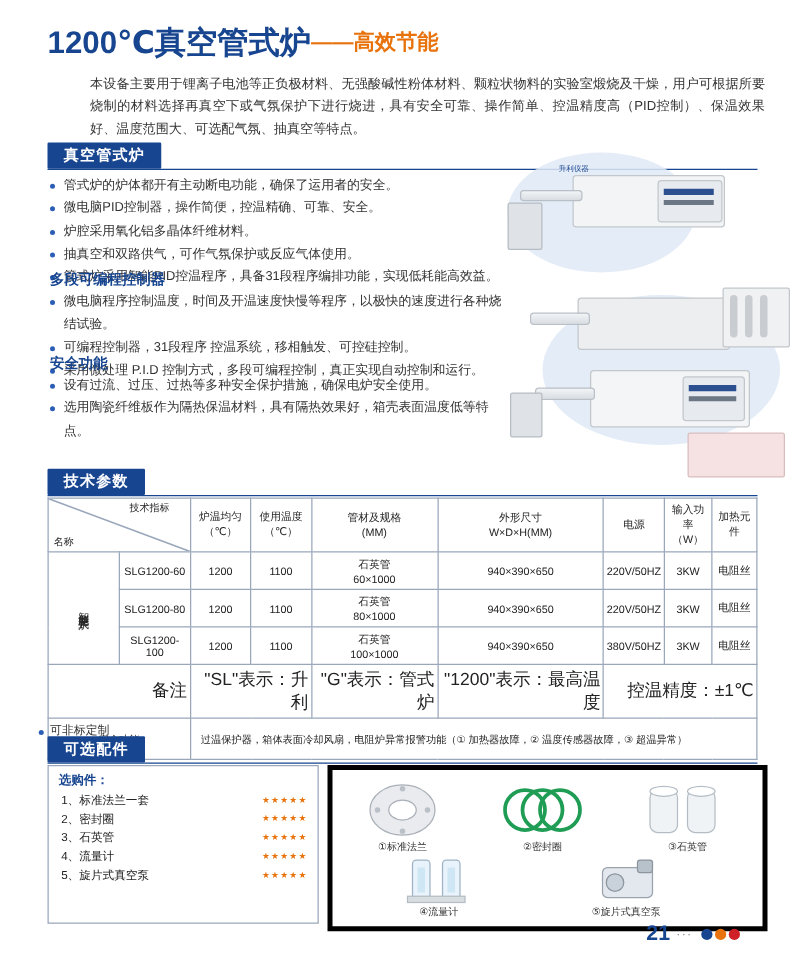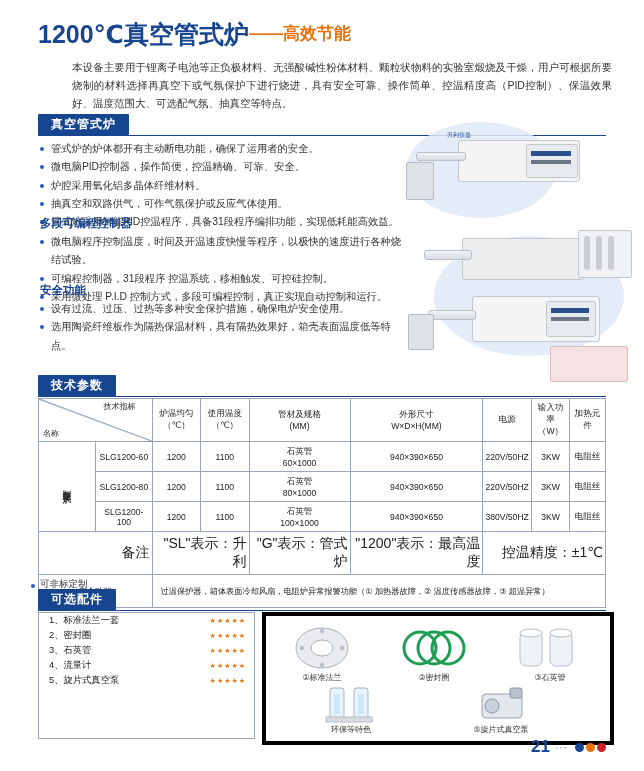--- a/index.html
+++ b/index.html
@@ -61,21 +61,21 @@
   
   .opt-box{position:absolute;left:38px;top:612px;width:215px;height:125px;border:1px solid #9aa7bb;}
   .opt-box .oh{font-size:10px;font-weight:bold;color:#17458f;padding:4px 0 2px 8px;}
   .opt-list{font-size:9.3px;line-height:1.62;padding:0 8px 0 10px;color:#222;}
   .opt-list .li{display:flex;justify-content:space-between;align-items:center;}
   .stars{color:#e8730c;font-size:7px;letter-spacing:1px;}
   .parts-box{position:absolute;left:262px;top:612px;width:344px;height:125px;border:4px solid #000000;}
   .pcap{font-size:8px;color:#333;text-align:center;}
 
   
-  .pg{position:absolute;right:38px;bottom:14px;display:flex;align-items:center;justify-content:flex-end;}
+  .pg{position:absolute;right:52px;bottom:14px;display:flex;align-items:center;justify-content:flex-end;}
   .pgn{font-size:17px;color:#17458f;font-weight:bold;margin-right:5px;}
   .dots{font-size:10px;color:#888;margin-right:5px;letter-spacing:1px;}
   .cdot{width:9px;height:9px;border-radius:50%;display:inline-block;margin-left:2px;}
 
   
   .img-area{position:absolute;left:400px;top:118px;width:232px;height:268px;}
   .blob{position:absolute;border-radius:50%;background:#dfe9f6;opacity:.85;}
   .furnace{position:absolute;border-radius:3px;}
   .panel-line{position:absolute;background:#2a4e8f;}
   .tube{position:absolute;background:linear-gradient(180deg,#f2f4f6,#d9dde2);border:1px solid #b9bfc6;border-radius:3px;}
@@ -221,20 +221,21 @@
     </tr>
   </tbody>
     </table>
 
   <div class="custom-note">可非标定制</div>
 
   <div class="sec-head" style="left:38px;top:589px;">可选配件</div>
   <div class="sec-rule" style="left:38px;top:610px;width:568px;"></div>
 
   <div class="opt-box">
+    <div class="oh">选购件：</div>
     <div class="opt-list">
       <div class="li">
         <span><span>1、</span><span>标准法兰一套</span></span>
         <span class="stars">★★★★★</span>
       </div>
       <div class="li">
         <span><span>2、</span><span>密封圈</span></span>
         <span class="stars">★★★★★</span>
       </div>
       <div class="li">
@@ -287,21 +288,21 @@
 
     <div style="position:absolute;left:40px;top:68px;width:90px;height:40px;">
       <svg width="90" height="40" viewBox="0 0 90 40">
         <rect x="24" y="4" width="14" height="32" rx="3" fill="#e8f3fb" stroke="#9fb3c4"></rect>
         <rect x="48" y="4" width="14" height="32" rx="3" fill="#e8f3fb" stroke="#9fb3c4"></rect>
         <rect x="28" y="10" width="6" height="20" fill="#cfe6f5"></rect>
         <rect x="52" y="10" width="6" height="20" fill="#cfe6f5"></rect>
         <rect x="20" y="33" width="46" height="5" fill="#d8dde2" stroke="#b4bcc4"></rect>
       </svg>
     </div>
-    <div class="pcap" style="position:absolute;left:40px;top:108px;width:90px;">环保等特色</div>
+    <div class="pcap" style="position:absolute;left:40px;top:108px;width:90px;">④流量计</div>
 
     <div style="position:absolute;left:190px;top:68px;width:90px;height:40px;">
       <svg width="90" height="40" viewBox="0 0 90 40">
         <rect x="26" y="10" width="40" height="24" rx="4" fill="#e3e8ee" stroke="#9aa3ac"></rect>
         <circle cx="36" cy="22" r="7" fill="#c9d2da" stroke="#8d969f"></circle>
         <rect x="54" y="4" width="12" height="10" rx="2" fill="#b8c2cb" stroke="#8d969f"></rect>
       </svg>
     </div>
     <div class="pcap" style="position:absolute;left:182px;top:108px;width:106px;">⑤旋片式真空泵</div>
   </div>

